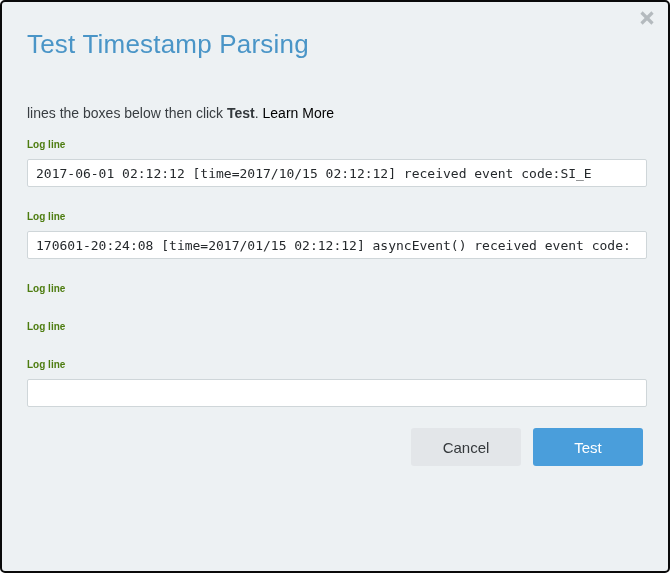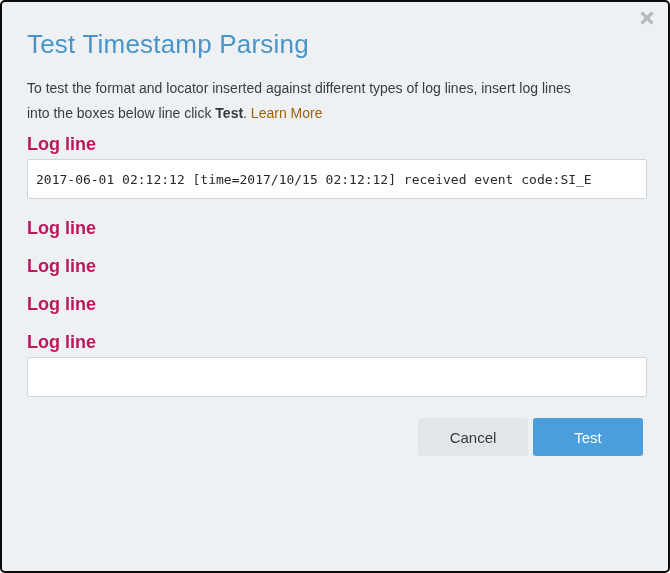--- a/index.html
+++ b/index.html
@@ -39,55 +39,55 @@
   }
 
   .dialog-desc {
     margin-top: 16px;
     font-size: 14px;
     line-height: 25px;
     color: #383d41;
   }
   .dialog-desc b { font-weight: bold; color: #33383c; }
   .learn-more {
-    color: #a16207;
+    color: #000000;
     text-decoration: none;
     cursor: pointer;
   }
 
   .fields { margin-top: 10px; }
   .field-group { margin-bottom: 21px; }
   .field-label {
     display: block;
-    font-size: 18px;
+    font-size: 10px;
     font-weight: bold;
-    color: #be185d;
+    color: #4d7c0f;
     line-height: 17px;
     margin-bottom: 6px;
   }
   .field-input {
     display: block;
     width: 620px;
-    height: 40px;
+    height: 28px;
     background: #ffffff;
     border: 1px solid #cfd6d9;
     border-radius: 2px;
     padding: 0 8px;
     font-family: "DejaVu Sans Mono", "Liberation Mono", monospace;
     font-size: 13px;
     color: #25292c;
     outline: none;
   }
 
   .footer {
     margin-top: 12px;
     padding: 0 25px;
     display: flex;
     justify-content: flex-end;
-    gap: 5px;
+    gap: 12px;
   }
   .btn {
     height: 38px;
     min-width: 110px;
     border: none;
     border-radius: 3px;
     font-family: "Liberation Sans", sans-serif;
     font-size: 15px;
     cursor: pointer;
     padding: 0 18px;
@@ -108,31 +108,32 @@
   <svg width="16" height="16" viewBox="0 0 16 16">
     <line x1="2.5" y1="2.5" x2="13.5" y2="13.5" stroke="#b4babe" stroke-width="3.2"></line>
     <line x1="13.5" y1="2.5" x2="2.5" y2="13.5" stroke="#b4babe" stroke-width="3.2"></line>
   </svg>
 </button>
 
 <div class="dialog-content">
 
   <h1 class="dialog-title">Test Timestamp Parsing</h1>
 
-  <p class="dialog-desc"><span>To test the format and locator inserted against different types of log lines, insert log lines</span><br><span>into the boxes below line click </span><b>Test</b><span>. </span><a class="learn-more">Learn More</a></p>
+  <p class="dialog-desc"><br><span>lines the boxes below then click </span><b>Test</b><span>. </span><a class="learn-more">Learn More</a></p>
 
   <div class="fields">
 
     <div class="field-group">
       <label class="field-label">Log line</label>
       <input class="field-input" type="text" value="2017-06-01 02:12:12 [time=2017/10/15 02:12:12] received event code:SI_E" style="">
     </div>
 
     <div class="field-group">
       <label class="field-label">Log line</label>
+      <input class="field-input" type="text" value="170601-20:24:08 [time=2017/01/15 02:12:12] asyncEvent() received event code:" style="">
     </div>
 
     <div class="field-group">
       <label class="field-label">Log line</label>
     </div>
 
     <div class="field-group">
       <label class="field-label">Log line</label>
     </div>
 

